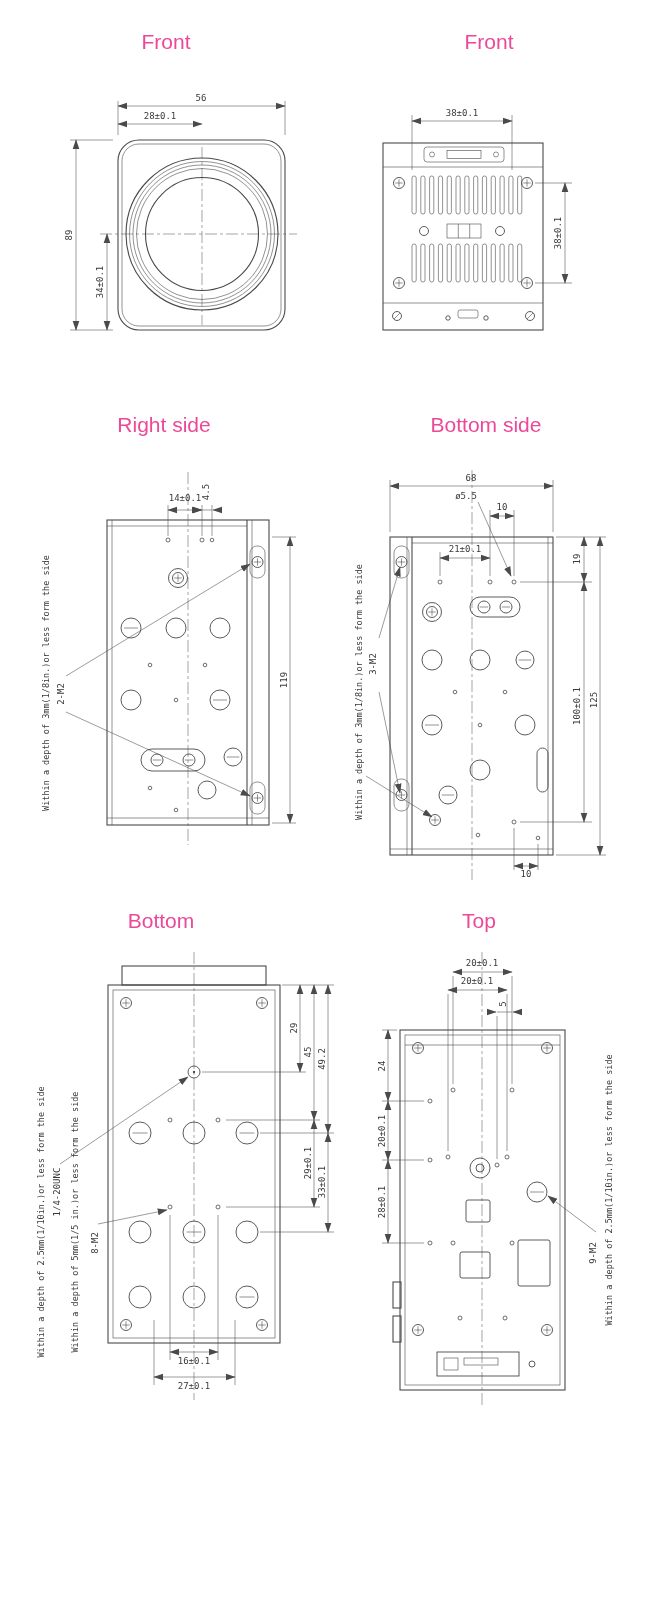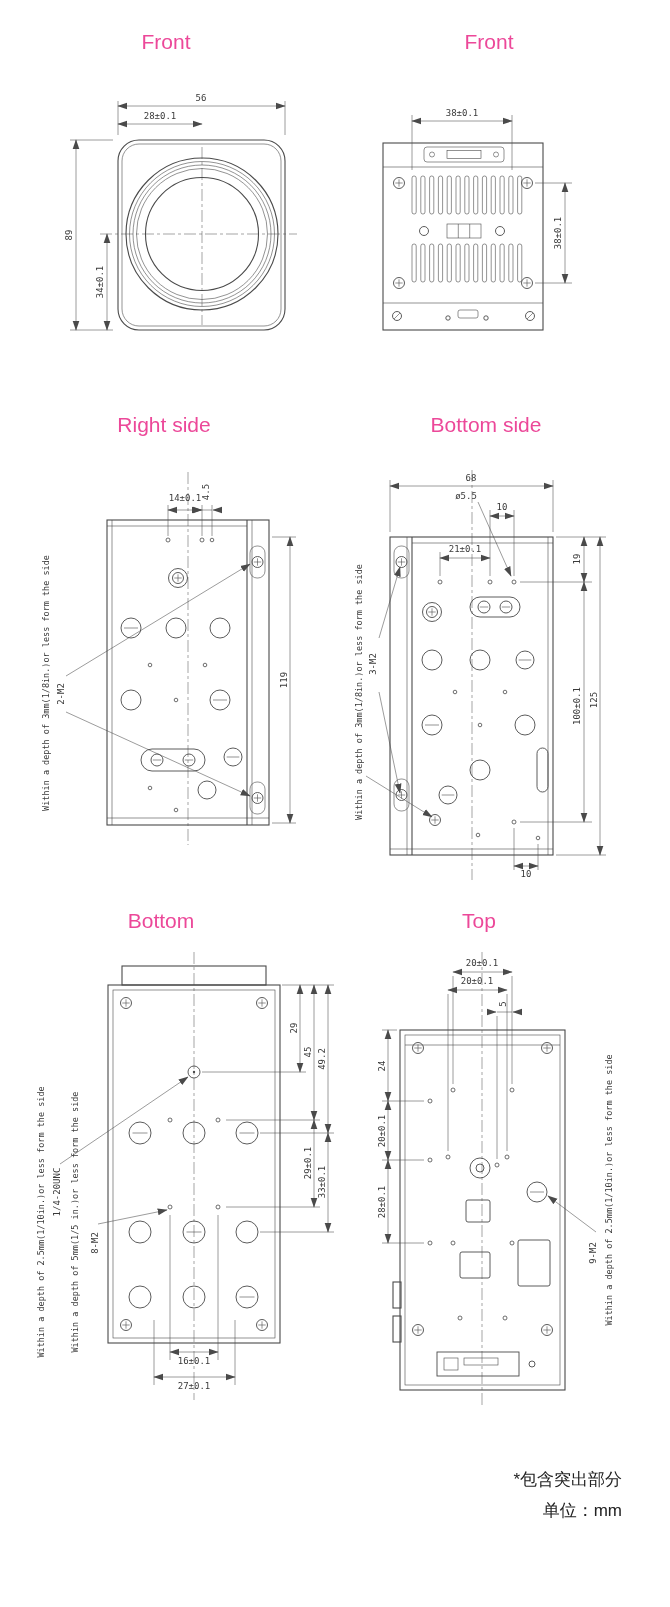--- a/index.html
+++ b/index.html
@@ -435,18 +435,14 @@
         <text class="dim" transform="translate(385 1131) rotate(-90)" text-anchor="middle">20±0.1</text>
         <line class="dl" x1="388" y1="1160" x2="388" y2="1243" marker-start="url(#arr)" marker-end="url(#arr)"></line>
         <text class="dim" transform="translate(385 1202) rotate(-90)" text-anchor="middle">28±0.1</text>
         <line class="dl" x1="596" y1="1232" x2="548" y2="1196" marker-end="url(#arr)"></line>
         <text class="dim" transform="translate(596 1253) rotate(-90)" text-anchor="middle">9-M2</text>
         <text class="note" transform="translate(612 1190) rotate(-90)" text-anchor="middle">Within a depth of 2.5mm(1/10in.)or less form the side</text>
       </g>
     </g>
   </svg>
 
-  <div class="footer">
-    <div>*包含突出部分</div>
-    <div>单位：mm</div>
-  </div>
 
 </div>
 
 </body></html>

